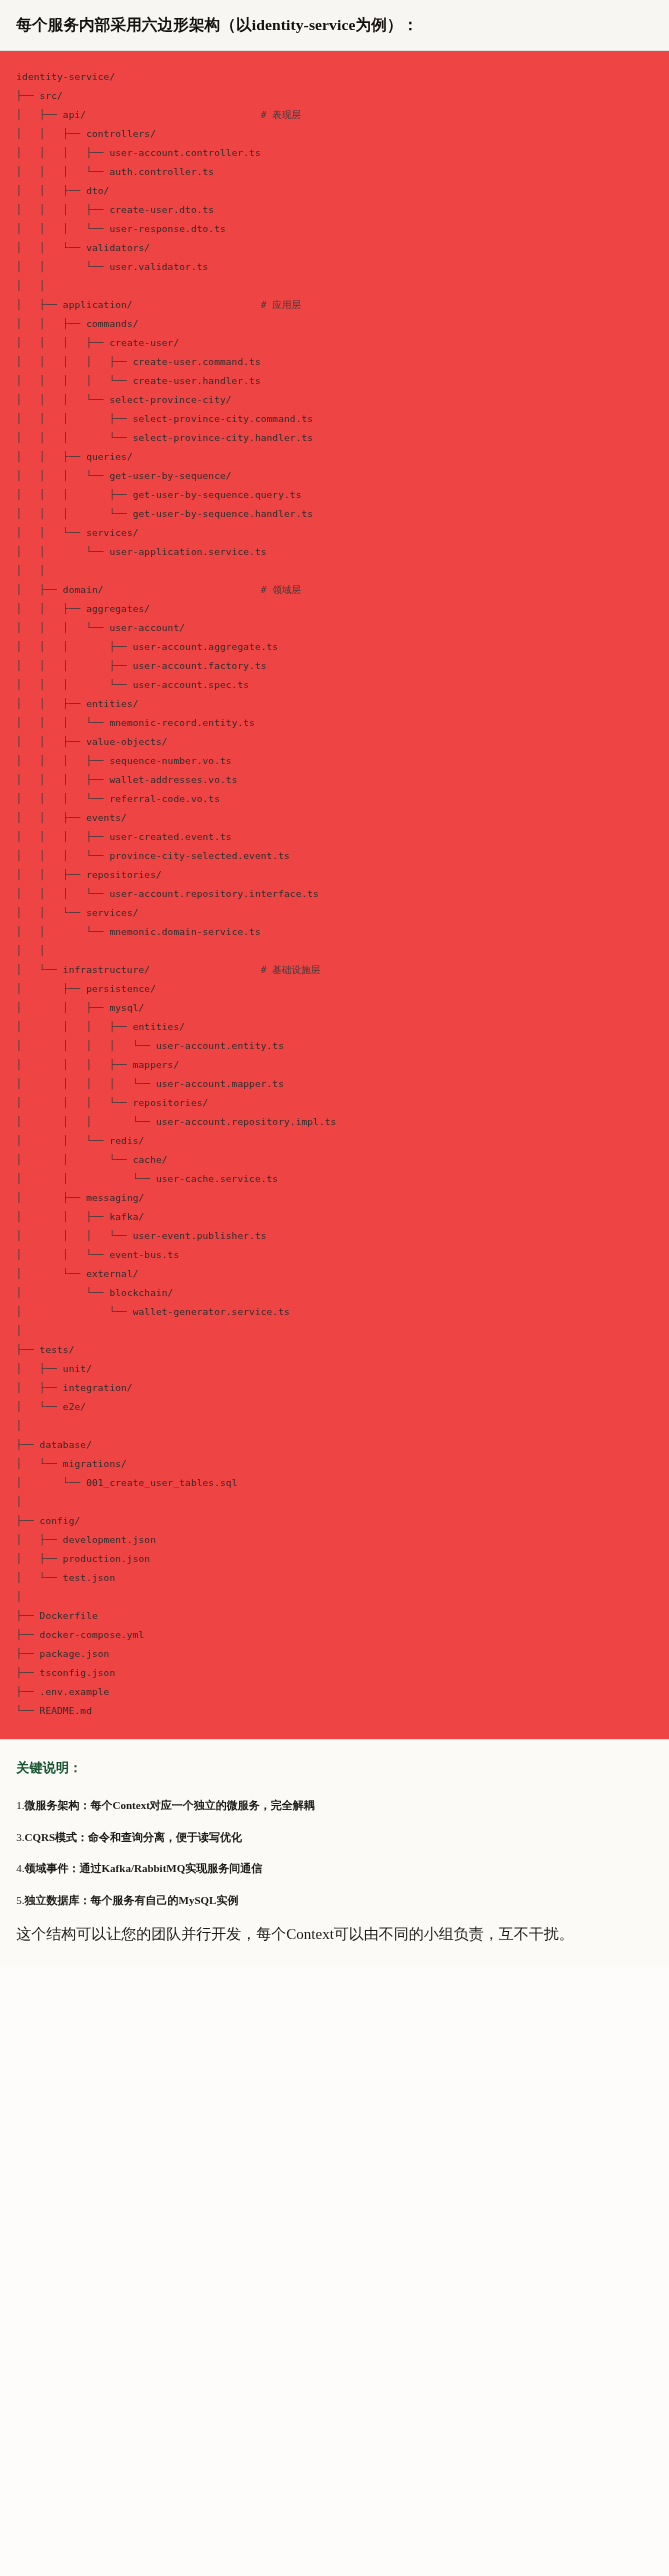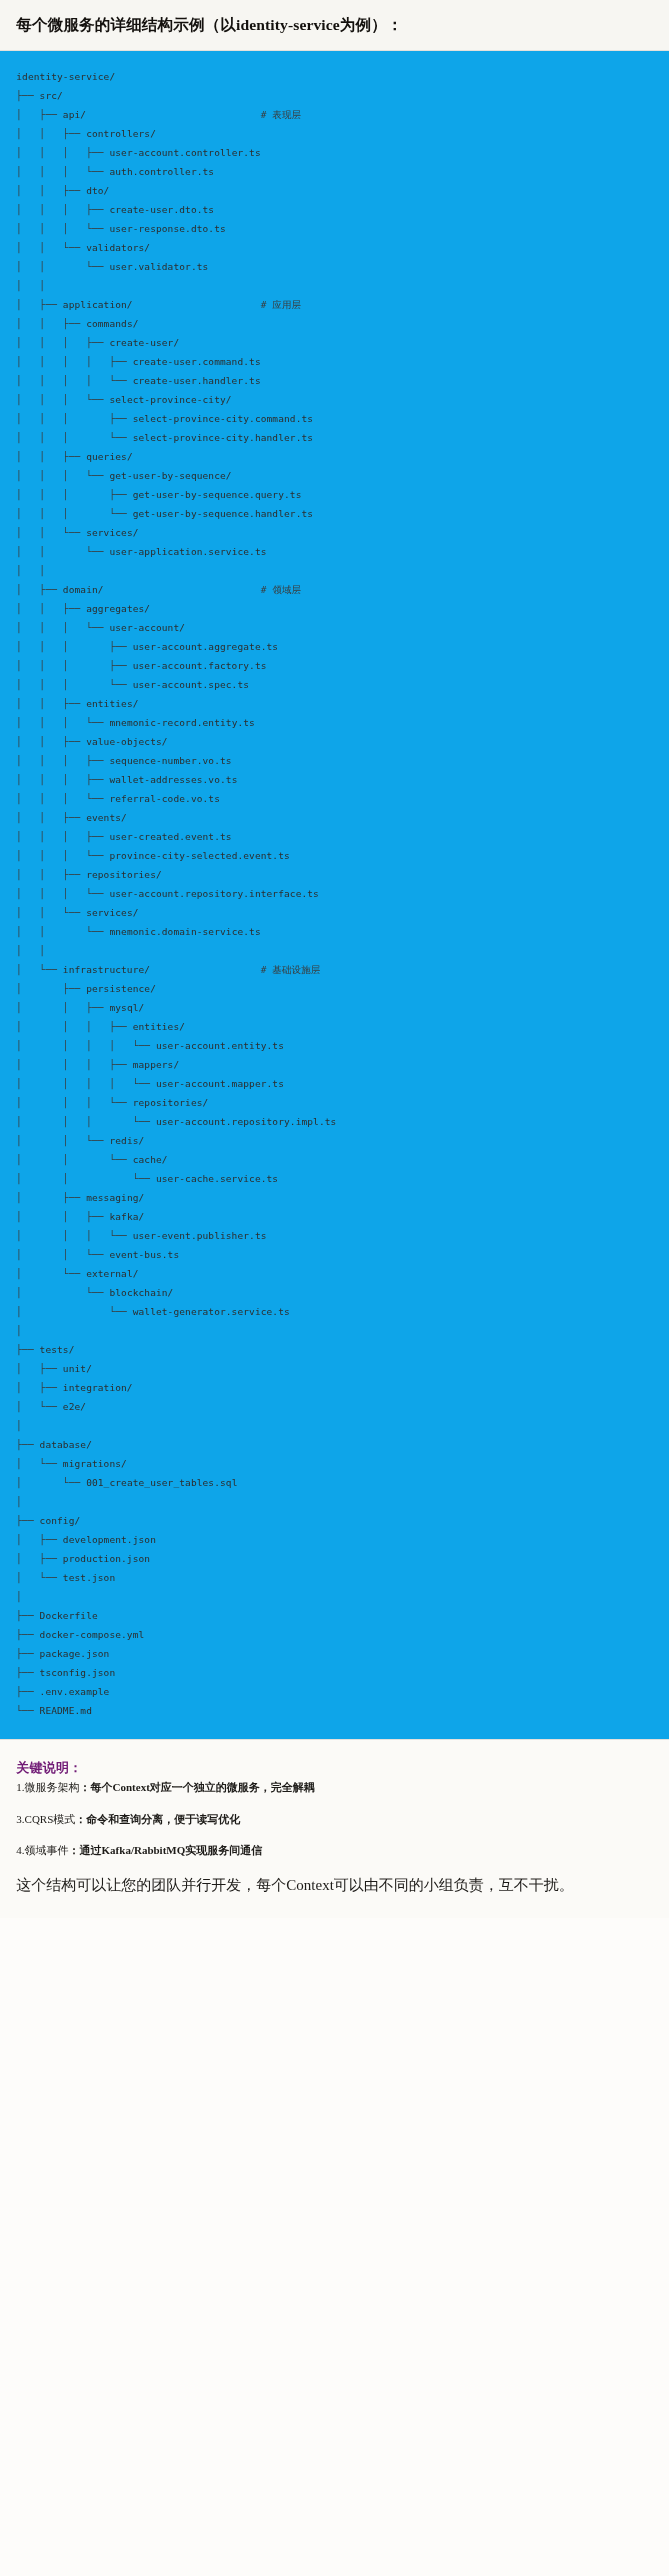--- a/index.html
+++ b/index.html
@@ -34,21 +34,21 @@
     line-height: 1.35;
     color: #14110e;
     margin: 0;
     letter-spacing: 0.1px;
   }
 
   
   .tree-block {
     padding: 16.3px 16.3px 19px 16.3px;
     box-sizing: border-box;
-    background: #0ea5e9;
+    background: #ef4444;
   }
   .tree {
     font-family: "DejaVu Sans Mono", "Liberation Mono", monospace;
     font-size: 9.5px;
     line-height: 19px;
     color: #2d2d2d;
     white-space: pre;
     margin: 0;
     letter-spacing: 0.1px;
   }
@@ -71,65 +71,66 @@
   .notes-block {
     border-top: 0.6px solid #e3e1dc;
     background: #fbfaf7;
     padding: 19px 16.3px 21px 16.3px;
     box-sizing: border-box;
   }
   .notes-title {
     font-family: "Liberation Serif", serif;
     font-size: 13px;
     font-weight: 700;
-    color: #701a75;
-    margin: 0 0 2px 0;
+    color: #14532d;
+    margin: 0 0 20px 0;
     letter-spacing: 0.2px;
   }
   .note-item {
     font-family: "Liberation Serif", serif;
     font-size: 11px;
     line-height: 1.5;
     color: #1d1b18;
     margin: 0 0 15px 0;
   }
   .note-index {
     font-family: "Liberation Serif", serif;
   }
   .note-term {
-    font-weight: 400;
+    font-weight: 700;
   }
   .note-body {
     font-weight: 700;
   }
   .notes-footer {
     font-family: Liberation Serif, serif;
     font-size: 15px;
     line-height: 1.55;
     color: #1d1b18;
     margin: 5px 0 0 0;
   }
 </style>
 </head>
 <body>
 
 <div class="page">
 
   <div class="doc-header">
-    <h1 class="doc-title">每个微服务的详细结构示例（以identity-service为例）：</h1>
+    <h1 class="doc-title">每个服务内部采用六边形架构（以identity-service为例）：</h1>
   </div>
 
   <div class="tree-block">
     <pre class="tree" id="tree-container"><span class="tree-row"><span class="tree-prefix"></span><span class="tree-name">identity-service/</span></span><span class="tree-row"><span class="tree-prefix">├── </span><span class="tree-name">src/</span></span><span class="tree-row"><span class="tree-prefix">│   ├── </span><span class="tree-name">api/</span><span>                              </span><span class="tree-comment"># 表现层</span></span><span class="tree-row"><span class="tree-prefix">│   │   ├── </span><span class="tree-name">controllers/</span></span><span class="tree-row"><span class="tree-prefix">│   │   │   ├── </span><span class="tree-name">user-account.controller.ts</span></span><span class="tree-row"><span class="tree-prefix">│   │   │   └── </span><span class="tree-name">auth.controller.ts</span></span><span class="tree-row"><span class="tree-prefix">│   │   ├── </span><span class="tree-name">dto/</span></span><span class="tree-row"><span class="tree-prefix">│   │   │   ├── </span><span class="tree-name">create-user.dto.ts</span></span><span class="tree-row"><span class="tree-prefix">│   │   │   └── </span><span class="tree-name">user-response.dto.ts</span></span><span class="tree-row"><span class="tree-prefix">│   │   └── </span><span class="tree-name">validators/</span></span><span class="tree-row"><span class="tree-prefix">│   │       └── </span><span class="tree-name">user.validator.ts</span></span><span class="tree-row"><span class="tree-prefix">│   │</span><span class="tree-name"></span></span><span class="tree-row"><span class="tree-prefix">│   ├── </span><span class="tree-name">application/</span><span>                      </span><span class="tree-comment"># 应用层</span></span><span class="tree-row"><span class="tree-prefix">│   │   ├── </span><span class="tree-name">commands/</span></span><span class="tree-row"><span class="tree-prefix">│   │   │   ├── </span><span class="tree-name">create-user/</span></span><span class="tree-row"><span class="tree-prefix">│   │   │   │   ├── </span><span class="tree-name">create-user.command.ts</span></span><span class="tree-row"><span class="tree-prefix">│   │   │   │   └── </span><span class="tree-name">create-user.handler.ts</span></span><span class="tree-row"><span class="tree-prefix">│   │   │   └── </span><span class="tree-name">select-province-city/</span></span><span class="tree-row"><span class="tree-prefix">│   │   │       ├── </span><span class="tree-name">select-province-city.command.ts</span></span><span class="tree-row"><span class="tree-prefix">│   │   │       └── </span><span class="tree-name">select-province-city.handler.ts</span></span><span class="tree-row"><span class="tree-prefix">│   │   ├── </span><span class="tree-name">queries/</span></span><span class="tree-row"><span class="tree-prefix">│   │   │   └── </span><span class="tree-name">get-user-by-sequence/</span></span><span class="tree-row"><span class="tree-prefix">│   │   │       ├── </span><span class="tree-name">get-user-by-sequence.query.ts</span></span><span class="tree-row"><span class="tree-prefix">│   │   │       └── </span><span class="tree-name">get-user-by-sequence.handler.ts</span></span><span class="tree-row"><span class="tree-prefix">│   │   └── </span><span class="tree-name">services/</span></span><span class="tree-row"><span class="tree-prefix">│   │       └── </span><span class="tree-name">user-application.service.ts</span></span><span class="tree-row"><span class="tree-prefix">│   │</span><span class="tree-name"></span></span><span class="tree-row"><span class="tree-prefix">│   ├── </span><span class="tree-name">domain/</span><span>                           </span><span class="tree-comment"># 领域层</span></span><span class="tree-row"><span class="tree-prefix">│   │   ├── </span><span class="tree-name">aggregates/</span></span><span class="tree-row"><span class="tree-prefix">│   │   │   └── </span><span class="tree-name">user-account/</span></span><span class="tree-row"><span class="tree-prefix">│   │   │       ├── </span><span class="tree-name">user-account.aggregate.ts</span></span><span class="tree-row"><span class="tree-prefix">│   │   │       ├── </span><span class="tree-name">user-account.factory.ts</span></span><span class="tree-row"><span class="tree-prefix">│   │   │       └── </span><span class="tree-name">user-account.spec.ts</span></span><span class="tree-row"><span class="tree-prefix">│   │   ├── </span><span class="tree-name">entities/</span></span><span class="tree-row"><span class="tree-prefix">│   │   │   └── </span><span class="tree-name">mnemonic-record.entity.ts</span></span><span class="tree-row"><span class="tree-prefix">│   │   ├── </span><span class="tree-name">value-objects/</span></span><span class="tree-row"><span class="tree-prefix">│   │   │   ├── </span><span class="tree-name">sequence-number.vo.ts</span></span><span class="tree-row"><span class="tree-prefix">│   │   │   ├── </span><span class="tree-name">wallet-addresses.vo.ts</span></span><span class="tree-row"><span class="tree-prefix">│   │   │   └── </span><span class="tree-name">referral-code.vo.ts</span></span><span class="tree-row"><span class="tree-prefix">│   │   ├── </span><span class="tree-name">events/</span></span><span class="tree-row"><span class="tree-prefix">│   │   │   ├── </span><span class="tree-name">user-created.event.ts</span></span><span class="tree-row"><span class="tree-prefix">│   │   │   └── </span><span class="tree-name">province-city-selected.event.ts</span></span><span class="tree-row"><span class="tree-prefix">│   │   ├── </span><span class="tree-name">repositories/</span></span><span class="tree-row"><span class="tree-prefix">│   │   │   └── </span><span class="tree-name">user-account.repository.interface.ts</span></span><span class="tree-row"><span class="tree-prefix">│   │   └── </span><span class="tree-name">services/</span></span><span class="tree-row"><span class="tree-prefix">│   │       └── </span><span class="tree-name">mnemonic.domain-service.ts</span></span><span class="tree-row"><span class="tree-prefix">│   │</span><span class="tree-name"></span></span><span class="tree-row"><span class="tree-prefix">│   └── </span><span class="tree-name">infrastructure/</span><span>                   </span><span class="tree-comment"># 基础设施层</span></span><span class="tree-row"><span class="tree-prefix">│       ├── </span><span class="tree-name">persistence/</span></span><span class="tree-row"><span class="tree-prefix">│       │   ├── </span><span class="tree-name">mysql/</span></span><span class="tree-row"><span class="tree-prefix">│       │   │   ├── </span><span class="tree-name">entities/</span></span><span class="tree-row"><span class="tree-prefix">│       │   │   │   └── </span><span class="tree-name">user-account.entity.ts</span></span><span class="tree-row"><span class="tree-prefix">│       │   │   ├── </span><span class="tree-name">mappers/</span></span><span class="tree-row"><span class="tree-prefix">│       │   │   │   └── </span><span class="tree-name">user-account.mapper.ts</span></span><span class="tree-row"><span class="tree-prefix">│       │   │   └── </span><span class="tree-name">repositories/</span></span><span class="tree-row"><span class="tree-prefix">│       │   │       └── </span><span class="tree-name">user-account.repository.impl.ts</span></span><span class="tree-row"><span class="tree-prefix">│       │   └── </span><span class="tree-name">redis/</span></span><span class="tree-row"><span class="tree-prefix">│       │       └── </span><span class="tree-name">cache/</span></span><span class="tree-row"><span class="tree-prefix">│       │           └── </span><span class="tree-name">user-cache.service.ts</span></span><span class="tree-row"><span class="tree-prefix">│       ├── </span><span class="tree-name">messaging/</span></span><span class="tree-row"><span class="tree-prefix">│       │   ├── </span><span class="tree-name">kafka/</span></span><span class="tree-row"><span class="tree-prefix">│       │   │   └── </span><span class="tree-name">user-event.publisher.ts</span></span><span class="tree-row"><span class="tree-prefix">│       │   └── </span><span class="tree-name">event-bus.ts</span></span><span class="tree-row"><span class="tree-prefix">│       └── </span><span class="tree-name">external/</span></span><span class="tree-row"><span class="tree-prefix">│           └── </span><span class="tree-name">blockchain/</span></span><span class="tree-row"><span class="tree-prefix">│               └── </span><span class="tree-name">wallet-generator.service.ts</span></span><span class="tree-row"><span class="tree-prefix">│</span><span class="tree-name"></span></span><span class="tree-row"><span class="tree-prefix">├── </span><span class="tree-name">tests/</span></span><span class="tree-row"><span class="tree-prefix">│   ├── </span><span class="tree-name">unit/</span></span><span class="tree-row"><span class="tree-prefix">│   ├── </span><span class="tree-name">integration/</span></span><span class="tree-row"><span class="tree-prefix">│   └── </span><span class="tree-name">e2e/</span></span><span class="tree-row"><span class="tree-prefix">│</span><span class="tree-name"></span></span><span class="tree-row"><span class="tree-prefix">├── </span><span class="tree-name">database/</span></span><span class="tree-row"><span class="tree-prefix">│   └── </span><span class="tree-name">migrations/</span></span><span class="tree-row"><span class="tree-prefix">│       └── </span><span class="tree-name">001_create_user_tables.sql</span></span><span class="tree-row"><span class="tree-prefix">│</span><span class="tree-name"></span></span><span class="tree-row"><span class="tree-prefix">├── </span><span class="tree-name">config/</span></span><span class="tree-row"><span class="tree-prefix">│   ├── </span><span class="tree-name">development.json</span></span><span class="tree-row"><span class="tree-prefix">│   ├── </span><span class="tree-name">production.json</span></span><span class="tree-row"><span class="tree-prefix">│   └── </span><span class="tree-name">test.json</span></span><span class="tree-row"><span class="tree-prefix">│</span><span class="tree-name"></span></span><span class="tree-row"><span class="tree-prefix">├── </span><span class="tree-name">Dockerfile</span></span><span class="tree-row"><span class="tree-prefix">├── </span><span class="tree-name">docker-compose.yml</span></span><span class="tree-row"><span class="tree-prefix">├── </span><span class="tree-name">package.json</span></span><span class="tree-row"><span class="tree-prefix">├── </span><span class="tree-name">tsconfig.json</span></span><span class="tree-row"><span class="tree-prefix">├── </span><span class="tree-name">.env.example</span></span><span class="tree-row"><span class="tree-prefix">└── </span><span class="tree-name">README.md</span></span></pre>
   </div>
 
   <div class="notes-block">
     <h2 class="notes-title">关键说明：</h2>
     <div id="notes-container">
         <p class="note-item"><span class="note-index">1.</span><span class="note-term">微服务架构</span><span class="note-body">：每个Context对应一个独立的微服务，完全解耦</span></p>
         <p class="note-item"><span class="note-index">3.</span><span class="note-term">CQRS模式</span><span class="note-body">：命令和查询分离，便于读写优化</span></p>
         <p class="note-item"><span class="note-index">4.</span><span class="note-term">领域事件</span><span class="note-body">：通过Kafka/RabbitMQ实现服务间通信</span></p>
+        <p class="note-item"><span class="note-index">5.</span><span class="note-term">独立数据库</span><span class="note-body">：每个服务有自己的MySQL实例</span></p>
       </div>
     <p class="notes-footer">这个结构可以让您的团队并行开发，每个Context可以由不同的小组负责，互不干扰。</p>
   </div>
 
 </div>
 
 
 </body></html>

